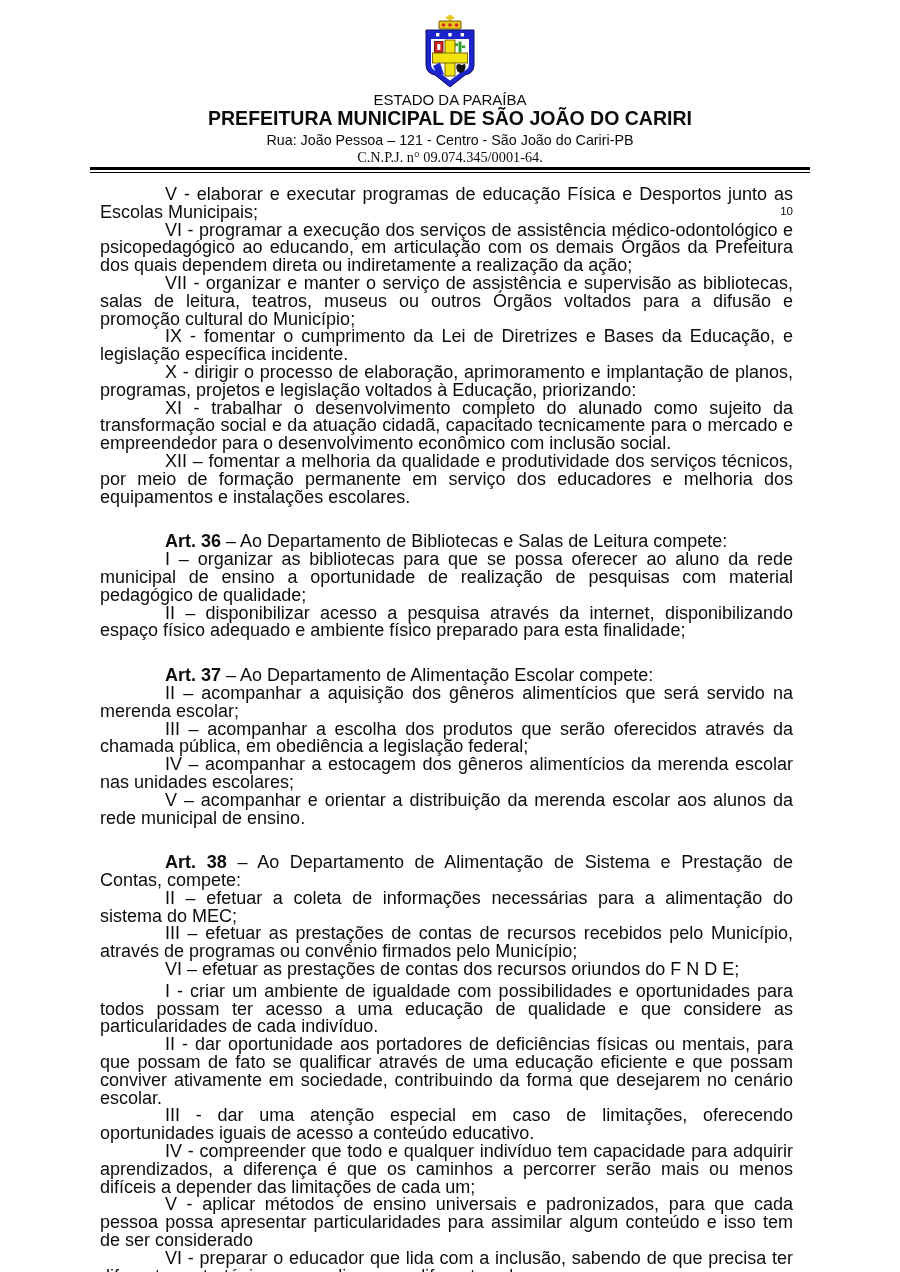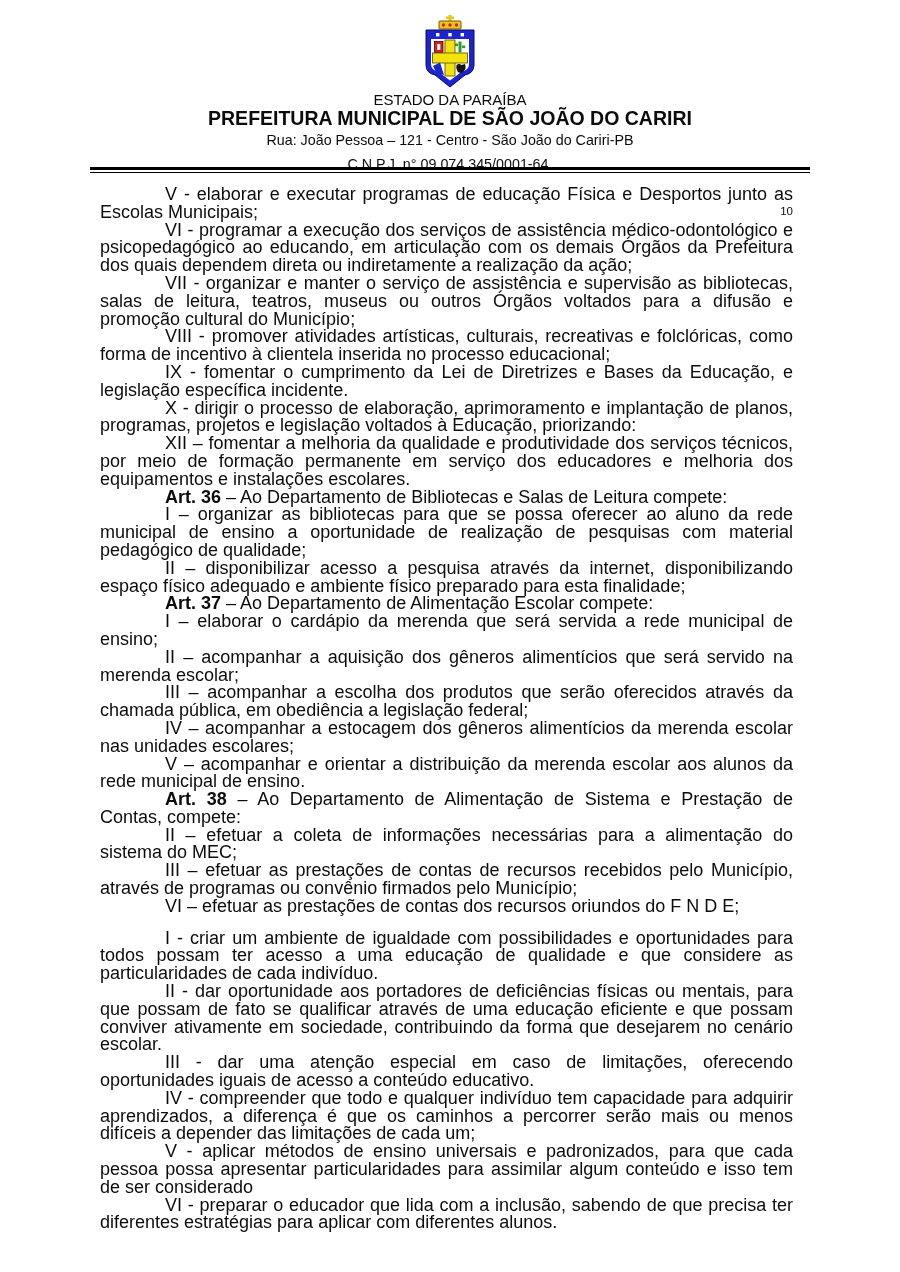--- a/index.html
+++ b/index.html
@@ -16,21 +16,21 @@
   .crest {
     position: absolute;
     top: 15px;
     left: 50%;
     transform: translateX(-50%);
   }
   .hdr { position: absolute; left: 0; width: 100%; text-align: center; white-space: nowrap; }
   .hdr-state   { top: 91px;  font-size: 15px; text-align: center; }
   .hdr-title   { top: 107px; font-size: 19.5px; font-weight: bold; }
   .hdr-address { top: 132px; font-size: 14.3px; }
-  .hdr-cnpj    { top: 156px; font-size: 14.3px; }
+  .hdr-cnpj    { top: 149px; font-size: 14.3px; font-family: Liberation Serif, serif; }
   .rule {
     position: absolute;
     top: 167px; left: 90px; width: 720px;
     height: 2px;
     border-top: 3px solid #000;
     border-bottom: 1px solid #000;
   }
   .page-number {
     position: absolute;
     top: 173px; right: 107px;
@@ -38,22 +38,22 @@
     margin-top: 32px;
   }
   .doc-body {
     position: absolute;
     top: 186px; left: 100px; width: 693px;
     font-size: 18px;
     line-height: 17.8px;
     text-align: justify;
   }
   .para { margin: 0; text-indent: 65px; }
-  .para.article { margin-top: 0; }
-  .para.gap { margin-top: 14px; }
+  .para.article { margin-top: 27px; }
+  .para.gap { margin-top: 4px; }
   .para b { font-weight: bold; }
 </style>
 </head>
 <body>
 
 <div class="page">
 
   <svg class="crest" width="54" height="74" viewBox="0 0 54 74">
 
     <rect x="25.5" y="0" width="3" height="6" fill="#e8c51a"></rect>
@@ -95,29 +95,28 @@
   <div class="hdr hdr-address">Rua: João Pessoa – 121 - Centro - São João do Cariri-PB</div>
   <div class="hdr hdr-cnpj">C.N.P.J. n° 09.074.345/0001-64.</div>
 
   <div class="rule"></div>
   <div class="page-number">10</div>
 
   <main class="doc-body" id="doc-body">
       <p class="para"><span>V - elaborar e executar programas de educação Física e Desportos junto as Escolas Municipais;</span></p>
       <p class="para"><span>VI - programar a execução dos serviços de assistência médico-odontológico e psicopedagógico ao educando, em articulação com os demais Órgãos da Prefeitura dos quais dependem direta ou indiretamente a realização da ação;</span></p>
       <p class="para"><span>VII - organizar e manter o serviço de assistência e supervisão as bibliotecas, salas de leitura, teatros, museus ou outros Órgãos voltados para a difusão e promoção cultural do Município;</span></p>
-      <p class="para"><span>VIII - promover atividades artísticas, culturais, recreativas e folclóricas, como forma de incentivo à clientela inserida no processo educacional;</span></p>
       <p class="para"><span>IX - fomentar o cumprimento da Lei de Diretrizes e Bases da Educação, e legislação específica incidente.</span></p>
       <p class="para"><span>X - dirigir o processo de elaboração, aprimoramento e implantação de planos, programas, projetos e legislação voltados à Educação, priorizando:</span></p>
+      <p class="para"><span>XI - trabalhar o desenvolvimento completo do alunado como sujeito da transformação social e da atuação cidadã, capacitado tecnicamente para o mercado e empreendedor para o desenvolvimento econômico com inclusão social.</span></p>
       <p class="para"><span>XII – fomentar a melhoria da qualidade e produtividade dos serviços técnicos, por meio de formação permanente em serviço dos educadores e melhoria dos equipamentos e instalações escolares.</span></p>
       <p class="para article"><b>Art. 36</b><span> – Ao Departamento de Bibliotecas e Salas de Leitura compete:</span></p>
       <p class="para"><span>I – organizar as bibliotecas para que se possa oferecer ao aluno da rede municipal de ensino a oportunidade de realização de pesquisas com material pedagógico de qualidade;</span></p>
       <p class="para"><span>II – disponibilizar acesso a pesquisa através da internet, disponibilizando espaço físico adequado e ambiente físico preparado para esta finalidade;</span></p>
       <p class="para article"><b>Art. 37</b><span> – Ao Departamento de Alimentação Escolar compete:</span></p>
-      <p class="para"><span>I – elaborar o cardápio da merenda que será servida a rede municipal de ensino;</span></p>
       <p class="para"><span>II – acompanhar a aquisição dos gêneros alimentícios que será servido na merenda escolar;</span></p>
       <p class="para"><span>III – acompanhar a escolha dos produtos que serão oferecidos através da chamada pública, em obediência a legislação federal;</span></p>
       <p class="para"><span>IV – acompanhar a estocagem dos gêneros alimentícios da merenda escolar nas unidades escolares;</span></p>
       <p class="para"><span>V – acompanhar e orientar a distribuição da merenda escolar aos alunos da rede municipal de ensino.</span></p>
       <p class="para article"><b>Art. 38</b><span> – Ao Departamento de Alimentação de Sistema e Prestação de Contas, compete:</span></p>
       <p class="para"><span>II – efetuar a coleta de informações necessárias para a alimentação do sistema do MEC;</span></p>
       <p class="para"><span>III – efetuar as prestações de contas de recursos recebidos pelo Município, através de programas ou convênio firmados pelo Município;</span></p>
       <p class="para"><span>VI – efetuar as prestações de contas dos recursos oriundos do F N D E;</span></p>
       <p class="para gap"><span>I - criar um ambiente de igualdade com possibilidades e oportunidades para todos possam ter acesso a uma educação de qualidade e que considere as particularidades de cada indivíduo.</span></p>
       <p class="para"><span>II - dar oportunidade aos portadores de deficiências físicas ou mentais, para que possam de fato se qualificar através de uma educação eficiente e que possam conviver ativamente em sociedade, contribuindo da forma que desejarem no cenário escolar.</span></p>

